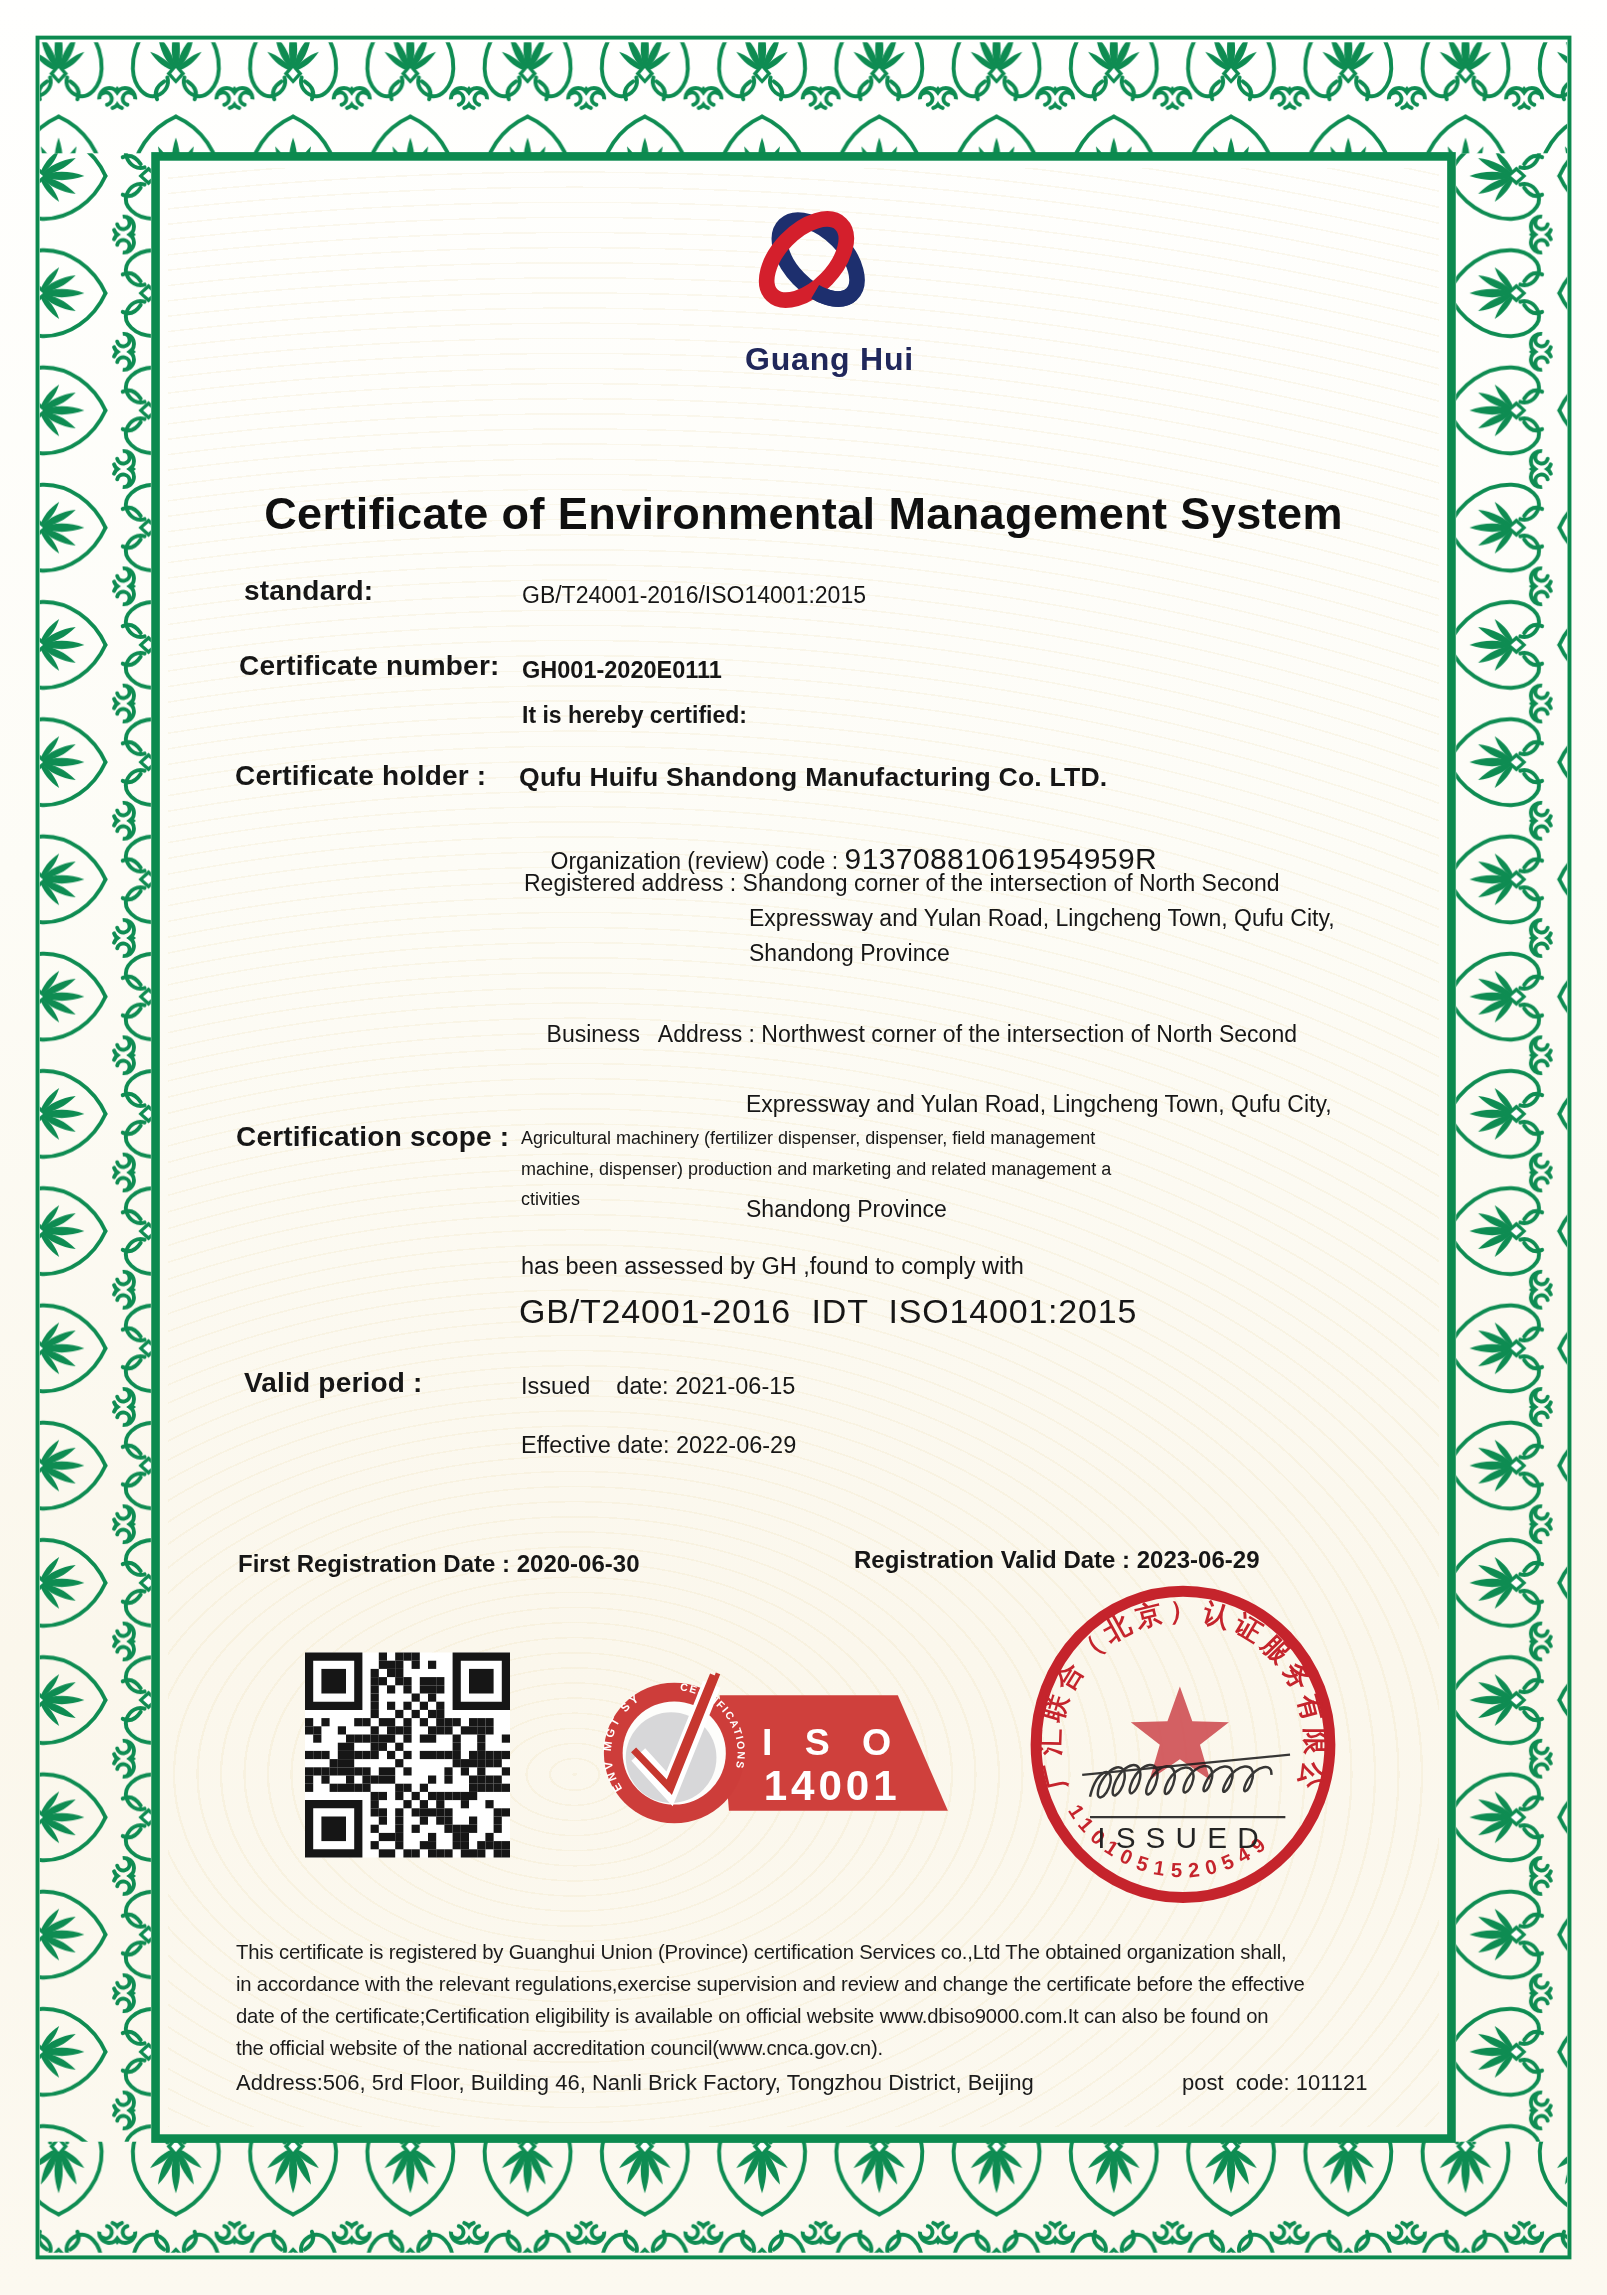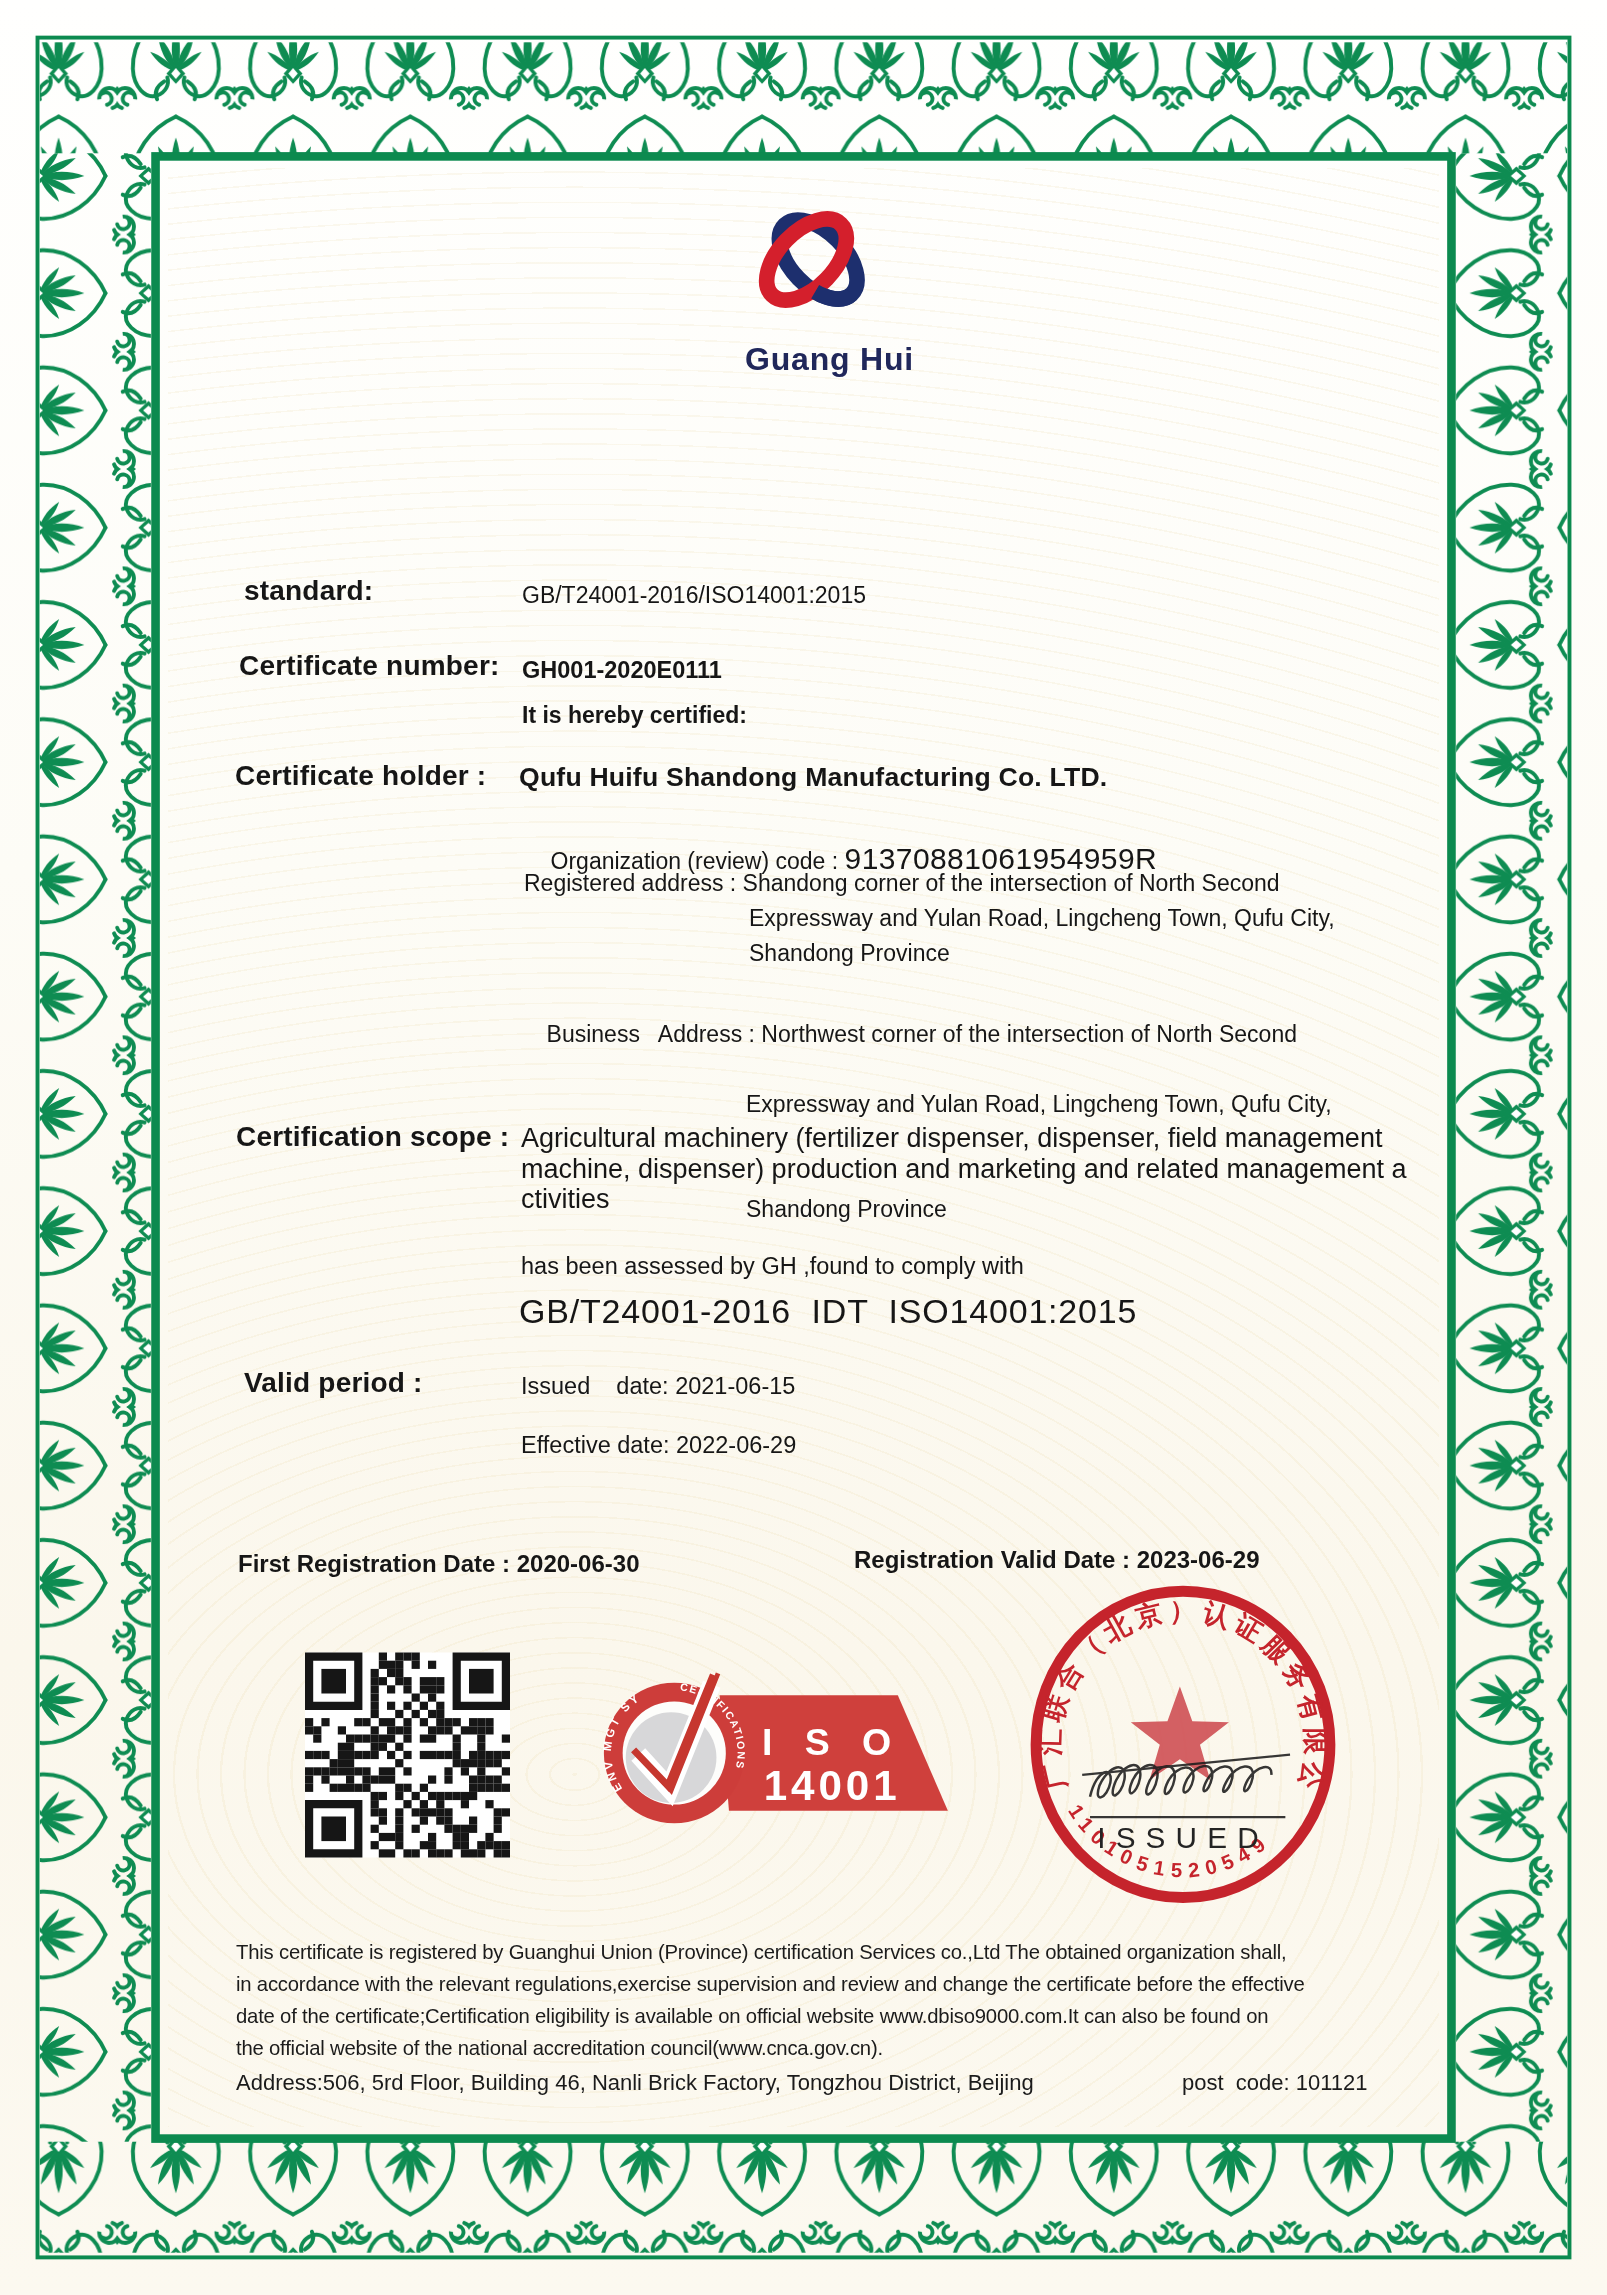--- a/index.html
+++ b/index.html
@@ -28,21 +28,21 @@
   .title{
     position:absolute;left:0;top:458px;width:1607px;
     text-align:center;font-size:45px;font-weight:bold;letter-spacing:0.4px;color:#101010;
   }
   .brand{
     position:absolute;left:0;top:341px;width:1607px;text-align:center;
     font-size:32px;font-weight:bold;color:#20275a;letter-spacing:0.8px;padding-left:26px;
   }
   .addr-block{position:absolute;font-size:23px;line-height:35px;}
   .addr-block .l2,.addr-block .l3{display:block;margin-left:225px;}
-  .scope-block{position:absolute;font-size:27px;line-height:30.5px;}
+  .scope-block{position:absolute;font-size:18px;line-height:30.5px;}
   .big-std{font-size:34px;letter-spacing:0.8px;}
   .code-line{font-size:23px;}
   .code-line .code{font-size:30px;letter-spacing:0.4px;}
   .fineprint{position:absolute;left:236px;top:1936px;width:1165px;
     font-size:20.3px;line-height:32px;letter-spacing:-0.2px;color:#1b1b1b;}
   .addressline{position:absolute;left:236px;top:2070px;font-size:22px;color:#1b1b1b;}
   .postcode{position:absolute;left:1182px;top:2070px;font-size:22px;color:#1b1b1b;}
 </style>
 </head>
 <body>
@@ -95,20 +95,21 @@
     <rect x="199" y="200" width="1658" height="2536" fill="none" stroke="#0c8a4f" stroke-width="11"></rect>
   </svg>
 
   <svg class="frame" style="left:735px;top:197px;" width="156" height="129" viewBox="0 0 240 198">
     <ellipse cx="128" cy="96" rx="74" ry="42" transform="rotate(46 128 96)" fill="none" stroke="#1d2f6e" stroke-width="24"></ellipse>
     <ellipse cx="110" cy="96" rx="76" ry="43" transform="rotate(-46 110 96)" fill="none" stroke="#d41f2c" stroke-width="24"></ellipse>
     <ellipse cx="128" cy="96" rx="74" ry="42" transform="rotate(46 128 96)" fill="none" stroke="#1d2f6e" stroke-width="24" stroke-dasharray="78 600" stroke-dashoffset="18"></ellipse>
   </svg>
   <div class="brand">Guang Hui</div>
 
+  <h1 class="title">Certificate of Environmental Management System</h1>
 
   <div class="abs lab" style="left:244px;top:575px;">standard:</div>
   <div class="abs val" style="left:522px;top:582px;">GB/T24001-2016/ISO14001:2015</div>
 
   <div class="abs lab" style="left:239px;top:650px;">Certificate number:</div>
   <div class="abs val-b" style="left:522px;top:657px;">GH001-2020E0111</div>
 
   <div class="abs lab-sm" style="left:522px;top:702px;font-size:23px;">It is hereby certified:</div>
 
   <div class="abs lab" style="left:235px;top:760px;">Certificate holder :</div>

